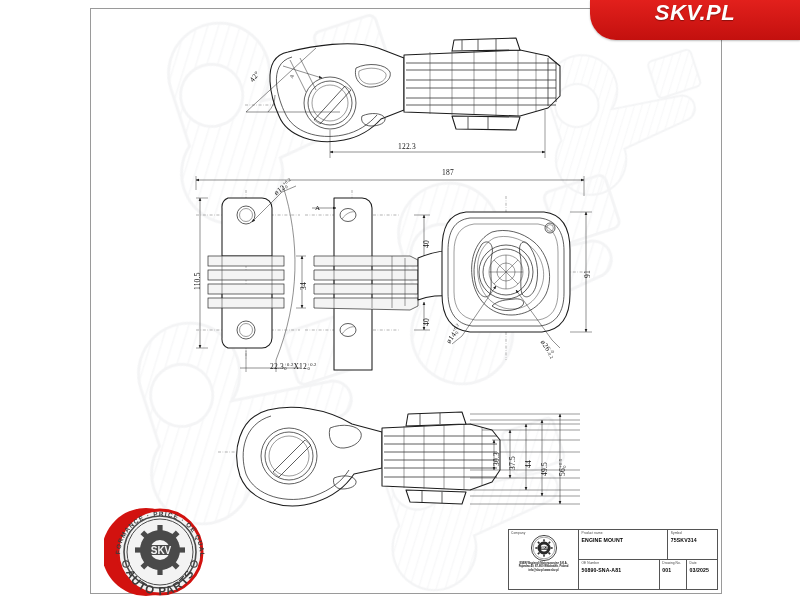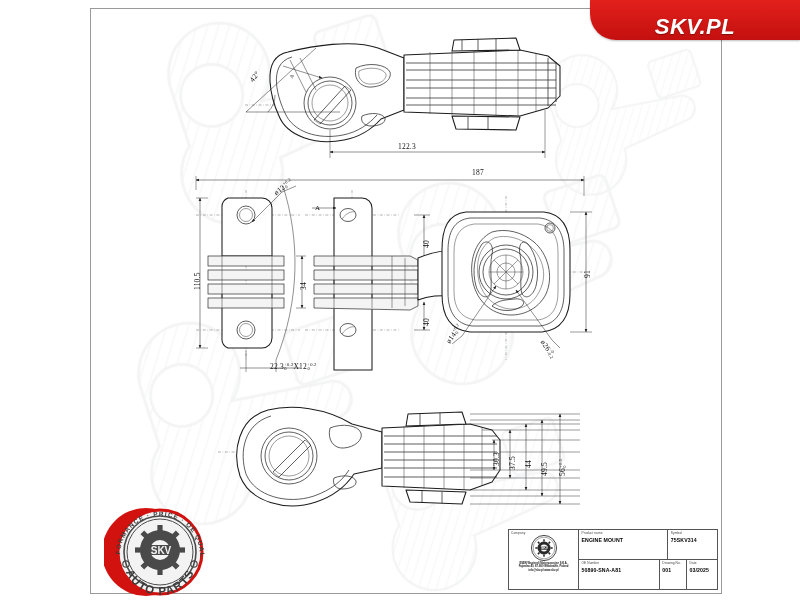--- a/index.html
+++ b/index.html
@@ -8,21 +8,21 @@
   #stage{position:relative;width:800px;height:600px;background:#fff;}
 
   
   .sheet{position:absolute;left:90px;top:8px;width:630px;height:584px;
          border:1px solid #9a9a9a;background:transparent;}
 
   
   .banner{position:absolute;right:0;top:0;width:210px;height:40px;
           background:linear-gradient(180deg,#e2201c 0%,#c3100e 100%);
           border-bottom-left-radius:26px;
-          display:flex;align-items:flex-end;justify-content:center;
+          display:flex;align-items:flex-start;justify-content:center;
           box-shadow:0 1px 2px rgba(0,0,0,.25);z-index:40;}
   .banner span{color:#fff;font-style:italic;font-weight:bold;
                font-size:22px;letter-spacing:.5px;
                font-family:"Liberation Sans",sans-serif;
                text-shadow:0 1px 1px rgba(0,0,0,.35);}
 
   
   .wm{position:absolute;inset:0;overflow:hidden;z-index:1;opacity:.30;}
 
   
@@ -373,21 +373,21 @@
       <line class="ext" x1="470" y1="420" x2="580" y2="420"></line>
       <line class="ext" x1="470" y1="414" x2="580" y2="414"></line>
     </g>
   </svg>
   </div>
 
   <div>
     <div class="dim" style="left:249px;top:72px;transform:rotate(-52deg);">42°</div>
     <div class="dim" style="left:290px;top:74px;transform:rotate(-64deg);font-size:5px;">A</div>
     <div class="dim" style="left:398px;top:142px;">122.3</div>
-    <div class="dim" style="left:472px;top:168px;">187</div>
+    <div class="dim" style="left:442px;top:168px;">187</div>
 
     <div class="dim" style="left:193px;top:290px;transform:rotate(-90deg);transform-origin:left top;">110.5</div>
 
     <div class="dim" style="left:272px;top:190px;transform:rotate(-38deg);transform-origin:left top;">
       <span>ø12</span><span class="tol"><b>+0.2</b><b>0</b></span>
     </div>
 
     <div class="dim" style="left:299px;top:290px;transform:rotate(-90deg);transform-origin:left top;">34</div>
     <div class="dim" style="left:422px;top:248px;transform:rotate(-90deg);transform-origin:left top;">40</div>
     <div class="dim" style="left:422px;top:326px;transform:rotate(-90deg);transform-origin:left top;">40</div>

